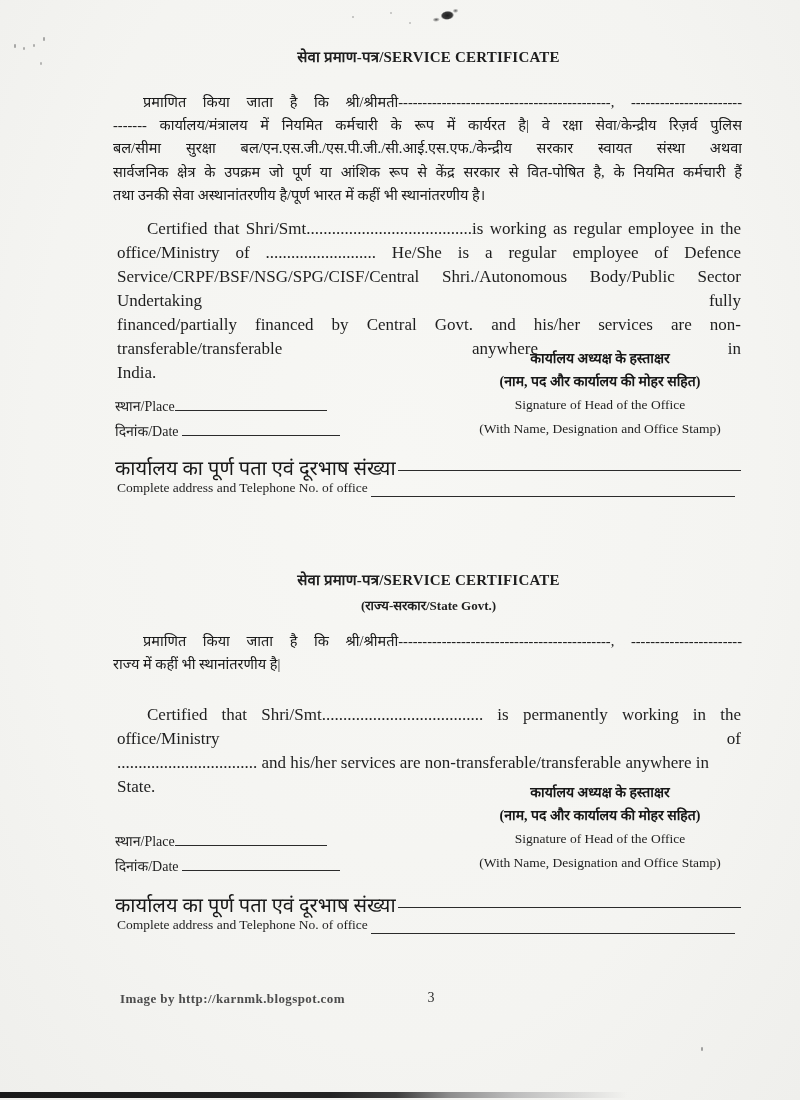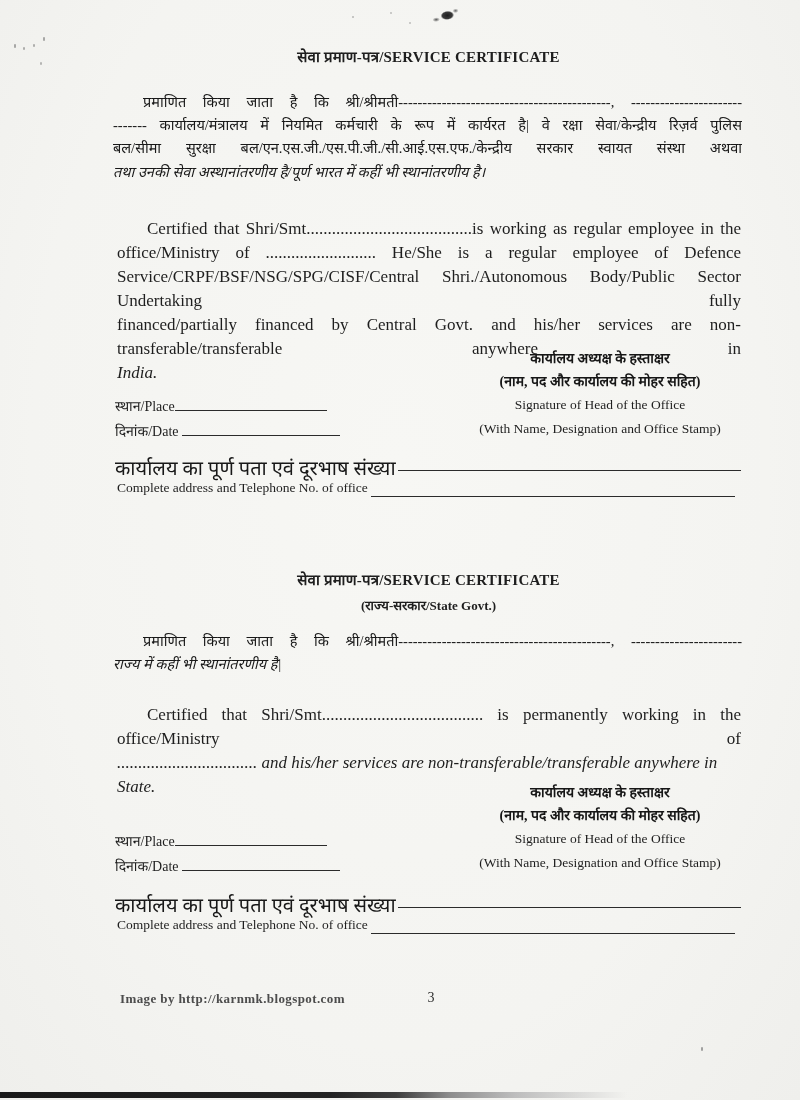--- a/index.html
+++ b/index.html
@@ -16,21 +16,21 @@
   .abs{position:absolute;}
 
   .sec-title{left:115px;width:627px;text-align:center;font-weight:bold;font-size:15px;letter-spacing:.2px;}
   .sec-subtitle{left:115px;width:627px;text-align:center;font-weight:bold;font-size:13px;}
 
   .para{overflow:hidden;}
   .para-hi{left:113px;width:629px;font-size:14.5px;line-height:23.2px;color:#181818;}
   .para-en{left:117px;width:624px;font-size:17px;line-height:24px;}
   .jline{text-align:justify;text-align-last:justify;}
   .jline.first{text-indent:30px;}
-  .lline{text-align:left;text-align-last:left;font-style:italic;}
+  .lline{text-align:left;text-align-last:left;}
 
   .sig{left:452px;width:296px;text-align:center;}
   .sig div{line-height:23.2px;white-space:nowrap;}
   .sig .hi{font-weight:bold;font-size:14px;color:#161616;}
   .sig .en{font-size:13.5px;}
 
   .field-row{left:115px;font-size:14px;white-space:nowrap;}
   .fill-line{display:inline-block;border-bottom:1.5px solid #2b2b2b;height:13px;vertical-align:baseline;}
   .addr-label-hi{left:115px;font-size:20px;color:#181818;white-space:nowrap;}
   .addr-label-en{left:117px;font-size:13.5px;white-space:nowrap;}
@@ -68,20 +68,21 @@
   <div class="abs speck" style="left:40px;top:62px;width:2px;height:3px;opacity:.45;"></div>
   <div class="abs speck" style="left:701px;top:1047px;width:2px;height:4px;opacity:.6;"></div>
   <div class="abs scan-bar"></div>
 
   <div class="abs sec-title" style="top:46px;">सेवा प्रमाण-पत्र/SERVICE CERTIFICATE</div>
 
   <div class="abs para para-hi" style="top:91px;">
     <div class="jline first">प्रमाणित किया जाता है कि श्री/श्रीमती--------------------------------------------, -----------------------</div>
     <div class="jline">------- कार्यालय/मंत्रालय में नियमित कर्मचारी के रूप में कार्यरत है| वे रक्षा सेवा/केन्द्रीय रिज़र्व पुलिस</div>
     <div class="jline">बल/सीमा सुरक्षा बल/एन.एस.जी./एस.पी.जी./सी.आई.एस.एफ./केन्द्रीय सरकार स्वायत संस्था अथवा</div>
+    <div class="jline">सार्वजनिक क्षेत्र के उपक्रम जो पूर्ण या आंशिक रूप से केंद्र सरकार से वित-पोषित है, के नियमित कर्मचारी हैं</div>
     <div class="lline">तथा उनकी सेवा अस्थानांतरणीय है/पूर्ण भारत में कहीं भी स्थानांतरणीय है।</div>
   </div>
 
   <div class="abs para para-en" style="top:217px;">
     <div class="jline first">Certified that Shri/Smt.......................................is working as regular employee in the</div>
     <div class="jline">office/Ministry of .......................... He/She is a regular employee of Defence</div>
     <div class="jline">Service/CRPF/BSF/NSG/SPG/CISF/Central Shri./Autonomous Body/Public Sector Undertaking fully</div>
     <div class="jline">financed/partially financed by Central Govt. and his/her services are non-transferable/transferable anywhere in</div>
     <div class="lline">India.</div>
   </div>

